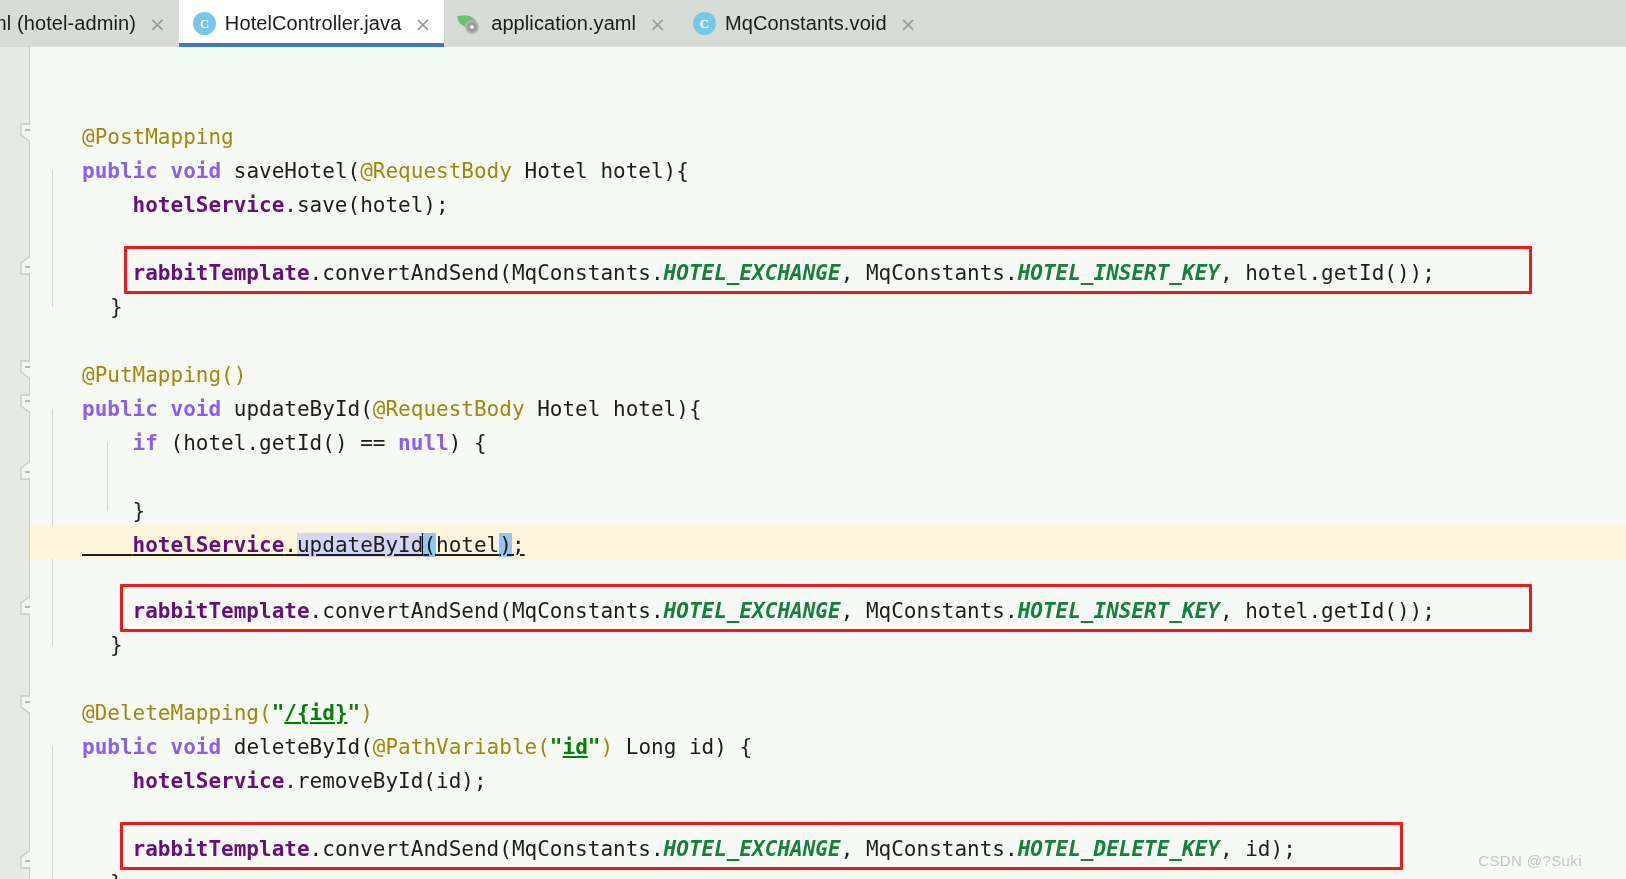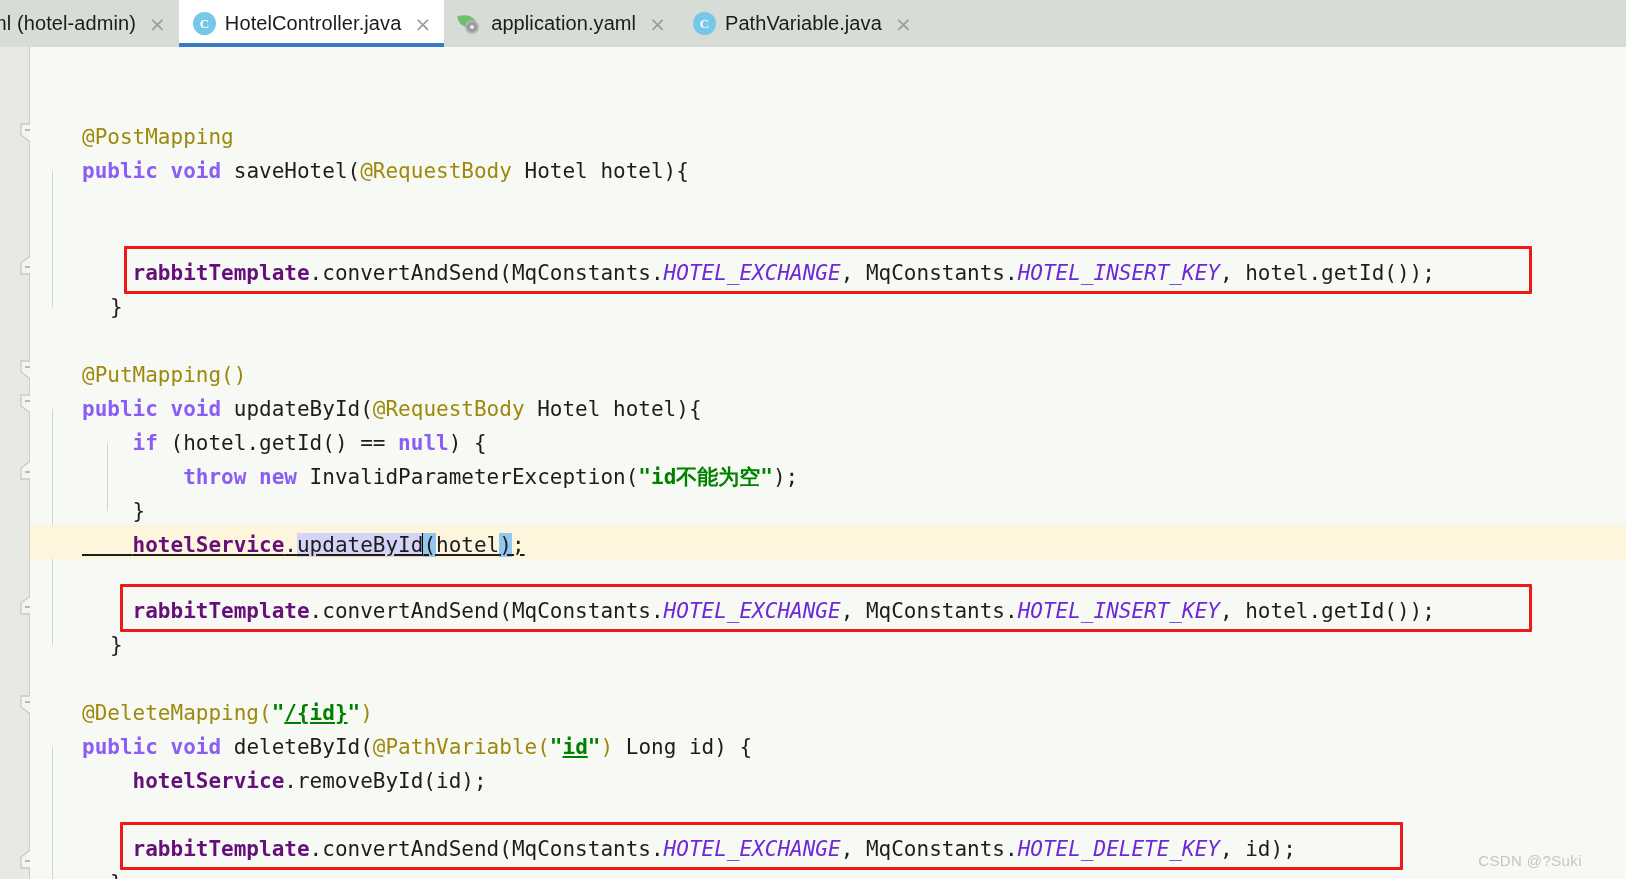--- a/index.html
+++ b/index.html
@@ -174,21 +174,21 @@
     font-size: 21px;
     color: #1d1d1d;
     letter-spacing: 0px;
   }
 
   
   .t-anno      { color: #9e880d; }
   .t-kw        { color: #8b5cf6; font-weight: bold; }
   .t-plain     { color: #1d1d1d; }
   .t-field     { color: #660e7a; font-weight: bold; }
-  .t-static    { color: #6d28d9; font-style: italic; font-weight: normal; }
+  .t-static    { color: #15803d; font-style: italic; font-weight: bold; }
   .t-str       { color: #008000; font-weight: bold; }
   .t-str-link  { color: #008000; font-weight: bold; text-decoration: underline; }
 
   .sel-ident { background: #d4d4f7; }
   .sel-brace { background: #93c7f0; }
   .caret {
     display: inline-block;
     width: 2px;
     height: 23px;
     background: #000000;
@@ -238,21 +238,21 @@
           <span class="leaf"></span>
           <span class="gear"></span>
         </span>
         <span class="tab-label">application.yaml</span>
         <span class="tab-close">×</span>
       </div>
       <div class="tab">
         <span class="icon-java">
           <span>C</span>
         </span>
-        <span class="tab-label">PathVariable.java</span>
+        <span class="tab-label">MqConstants.void</span>
         <span class="tab-close">×</span>
       </div>
     </div>
 
   <div class="editor">
 
     <div class="gutter" id="gutter">
       <div class="gutter-line"></div>
     <div class="fold" style="top: 75px;">
           <svg width="21" height="21" viewBox="0 0 21 21">
@@ -305,26 +305,26 @@
       </div>
 
     <div class="code" id="code-surface">
 
       <div class="indent-guide" style="left:22px; top:124px; height:136px;"></div>
       <div class="indent-guide" style="left:22px; top:362px; height:236px;"></div>
       <div class="indent-guide" style="left:77px; top:396px; height:68px;"></div>
       <div class="indent-guide" style="left:22px; top:700px; height:136px;"></div>
     <pre class="line" style="top: 73px;"><span class="t-anno">@PostMapping</span></pre>
         <pre class="line" style="top: 107px;"><span class="t-kw">public</span><span class="t-plain"> </span><span class="t-kw">void</span><span class="t-plain"> saveHotel(</span><span class="t-anno">@RequestBody</span><span class="t-plain"> Hotel hotel){</span></pre>
+        <pre class="line" style="top: 141px;"><span class="t-plain">    </span><span class="t-field">hotelService</span><span class="t-plain">.save(hotel);</span></pre>
         <pre class="line" style="top: 209px;"><span class="t-plain">    </span><span class="t-field">rabbitTemplate</span><span class="t-plain">.convertAndSend(MqConstants.</span><span class="t-static">HOTEL_EXCHANGE</span><span class="t-plain">, MqConstants.</span><span class="t-static">HOTEL_INSERT_KEY</span><span class="t-plain">, hotel.getId());</span></pre>
         <pre class="line" style="top: 243px; left: 80px;"><span class="t-plain">}</span></pre>
         <pre class="line" style="top: 311px;"><span class="t-anno">@PutMapping()</span></pre>
         <pre class="line" style="top: 345px;"><span class="t-kw">public</span><span class="t-plain"> </span><span class="t-kw">void</span><span class="t-plain"> updateById(</span><span class="t-anno">@RequestBody</span><span class="t-plain"> Hotel hotel){</span></pre>
         <pre class="line" style="top: 379px;"><span class="t-plain">    </span><span class="t-kw">if</span><span class="t-plain"> (hotel.getId() == </span><span class="t-kw">null</span><span class="t-plain">) {</span></pre>
-        <pre class="line" style="top: 413px;"><span class="t-plain">        </span><span class="t-kw">throw</span><span class="t-plain"> </span><span class="t-kw">new</span><span class="t-plain"> InvalidParameterException(</span><span class="t-str">"id不能为空"</span><span class="t-plain">);</span></pre>
         <pre class="line" style="top: 447px;"><span class="t-plain">    }</span></pre>
         <div class="line-highlight" style="top: 478px;"></div>
         <pre class="line" style="top: 481px; text-decoration: underline;"><span class="t-plain">    </span><span class="t-field">hotelService</span><span class="t-plain">.</span><span class="sel-ident t-plain">updateById</span><span class="caret"></span><span class="sel-brace t-plain">(</span><span class="t-plain">hotel</span><span class="sel-brace t-plain">)</span><span class="t-plain">;</span></pre>
         <pre class="line" style="top: 547px;"><span class="t-plain">    </span><span class="t-field">rabbitTemplate</span><span class="t-plain">.convertAndSend(MqConstants.</span><span class="t-static">HOTEL_EXCHANGE</span><span class="t-plain">, MqConstants.</span><span class="t-static">HOTEL_INSERT_KEY</span><span class="t-plain">, hotel.getId());</span></pre>
         <pre class="line" style="top: 581px; left: 80px;"><span class="t-plain">}</span></pre>
         <pre class="line" style="top: 649px;"><span class="t-anno">@DeleteMapping(</span><span class="t-plain"></span><span class="t-str">"</span><span class="t-str-link">/{id}</span><span class="t-str">"</span><span class="t-anno">)</span></pre>
         <pre class="line" style="top: 717px;"><span class="t-plain">    </span><span class="t-field">hotelService</span><span class="t-plain">.removeById(id);</span></pre>
         <pre class="line" style="top: 683px;"><span class="t-kw">public</span><span class="t-plain"> </span><span class="t-kw">void</span><span class="t-plain"> deleteById(</span><span class="t-anno">@PathVariable(</span><span class="t-str">"</span><span class="t-str-link">id</span><span class="t-str">"</span><span class="t-anno">)</span><span class="t-plain"> Long id) {</span></pre>
         <pre class="line" style="top: 785px;"><span class="t-plain">    </span><span class="t-field">rabbitTemplate</span><span class="t-plain">.convertAndSend(MqConstants.</span><span class="t-static">HOTEL_EXCHANGE</span><span class="t-plain">, MqConstants.</span><span class="t-static">HOTEL_DELETE_KEY</span><span class="t-plain">, id);</span></pre>
         <pre class="line" style="top: 819px; left: 80px;"><span class="t-plain">}</span></pre>

